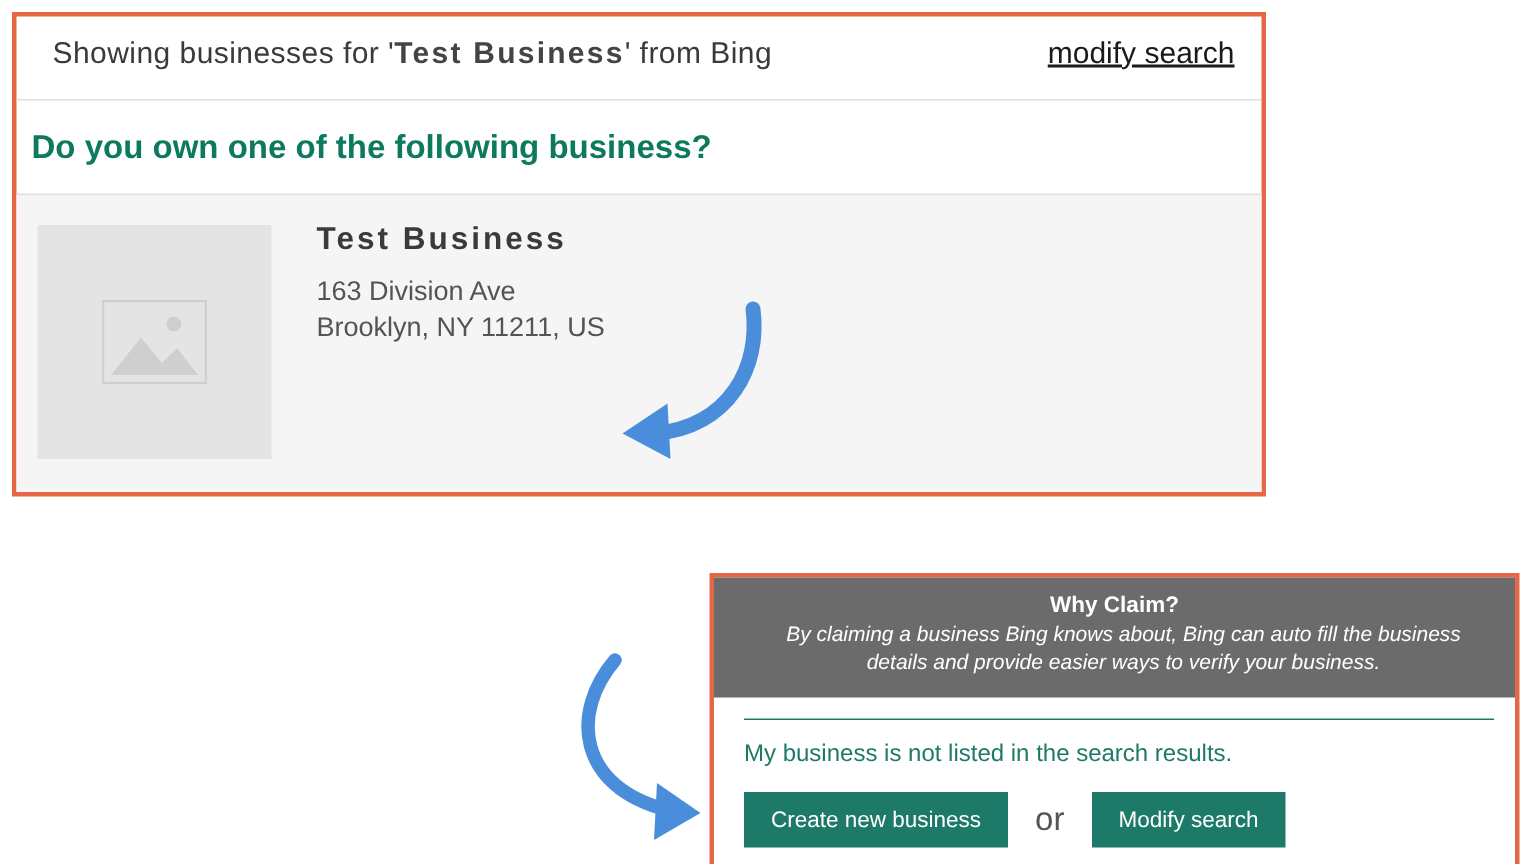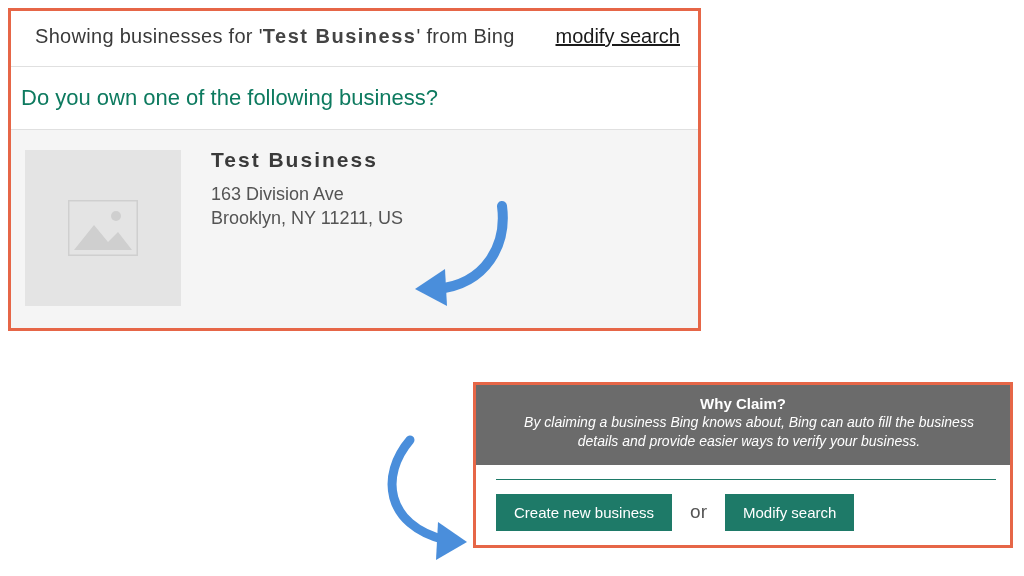--- a/index.html
+++ b/index.html
@@ -11,21 +11,21 @@
       width: 1024px;
       height: 576px;
       font-family: 'Segoe UI', Arial, sans-serif;
       background: #fff;
       position: relative;
     }
     .panel-top {
       position: absolute;
       top: 8px;
       left: 8px;
-      width: 693px;
+      width: 836px;
       border: 3px solid #e66647;
       background: #fff;
     }
     .header-row {
       display: flex;
       justify-content: space-between;
       align-items: center;
       padding: 14px 18px 18px 24px;
       border-bottom: 1px solid #e0e0e0;
     }
@@ -41,21 +41,21 @@
     }
     .modify-link {
       font-size: 20px;
       color: #1a1a1a;
       text-decoration: underline;
       cursor: pointer;
     }
     .question {
       padding: 18px 0 18px 10px;
       font-size: 22px;
-      font-weight: 400;
+      font-weight: 700;
       color: #0d7a5f;
       border-bottom: 1px solid #e0e0e0;
     }
     .result-row {
       display: flex;
       gap: 30px;
       padding: 16px 0 22px 14px;
       background: #f5f5f5;
       position: relative;
     }
@@ -150,21 +150,21 @@
     .teal-btn {
       padding: 10px 18px;
       background: #1e7a68;
       color: #fff;
       font-size: 15px;
       border: none;
       cursor: pointer;
     }
     .or-text {
       color: #555;
-      font-size: 19px;
+      font-size: 22px;
     }
     .arrow2 {
       position: absolute;
       left: 370px;
       top: 430px;
     }
   </style>
 </head>
 <body>
 
@@ -199,20 +199,21 @@
   <path d="M 8 95 L 38 75 L 40 112 Z" fill="#4a8edb"></path>
 </svg>
 
 <div class="panel-bottom">
   <div class="why-box">
     <div class="why-title">Why Claim?</div>
     <div class="why-desc">By claiming a business Bing knows about, Bing can auto fill the business details and provide easier ways to verify your business.</div>
   </div>
   <div class="bottom-body">
     <div class="divider"></div>
+    <div class="not-listed">My business is not listed in the search results.</div>
     <div class="btn-row">
       <button class="teal-btn">Create new business</button>
       <span class="or-text">or</span>
       <button class="teal-btn">Modify search</button>
     </div>
   </div>
 </div>
 
 <svg class="arrow2" width="110" height="130">
   <path d="M 40 10 C 10 45, 15 95, 75 110" stroke="#4a8edb" stroke-width="9" fill="none" stroke-linecap="round"></path>

